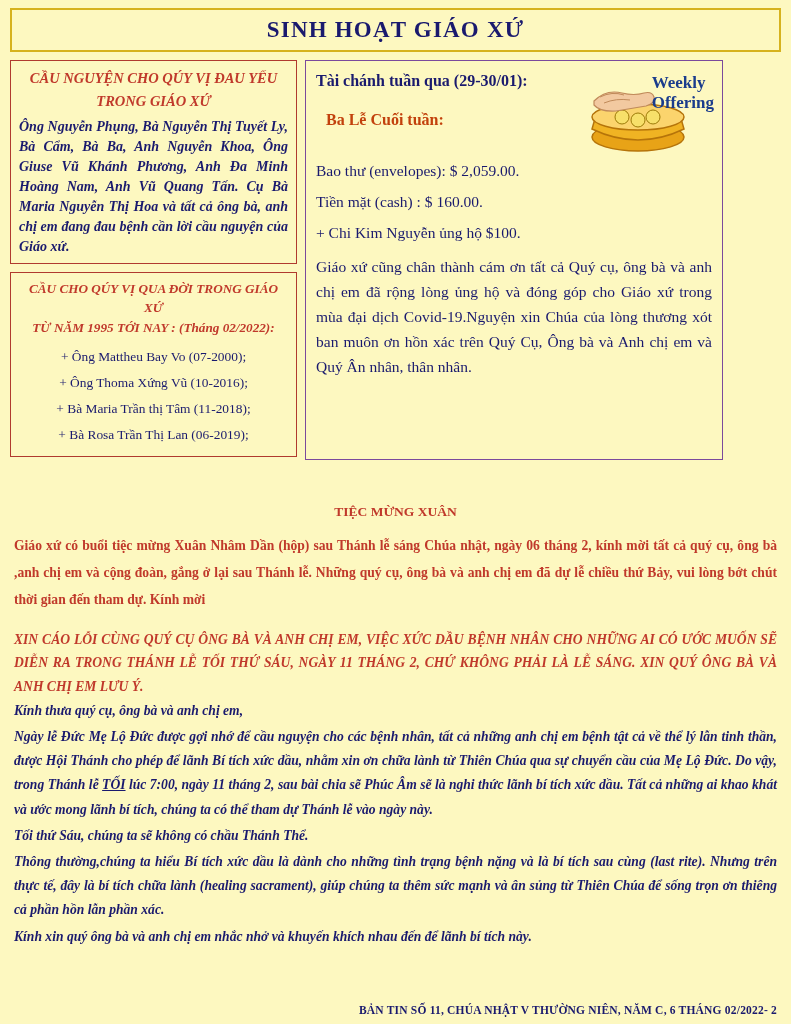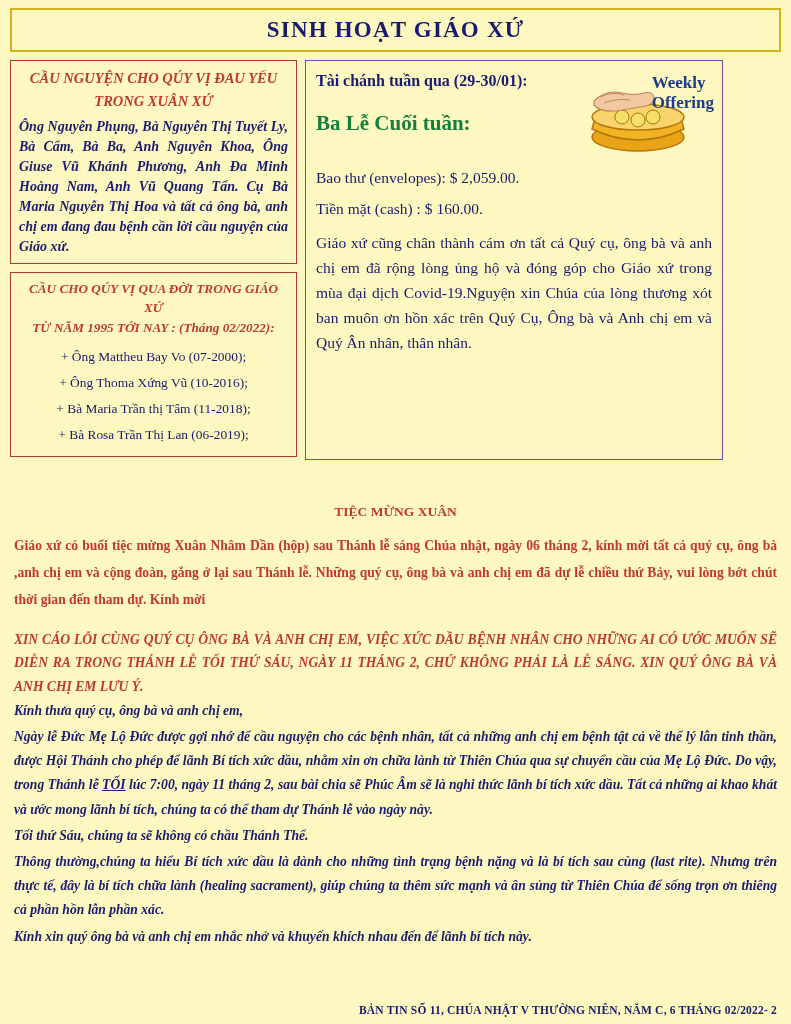--- a/index.html
+++ b/index.html
@@ -112,24 +112,25 @@
     position: relative;
     min-height: 400px;
   }
   .fin-head {
     color: #1a1a6e;
     font-weight: bold;
     font-size: 16px;
     line-height: 1.5;
   }
   .fin-head2 {
-    color: #15803d;
-    font-weight: bold;
-    font-size: 21px;
+    color: #c2410c;
+    font-weight: bold;
+    font-size: 16px;
     margin-top: 18px;
+    margin-left: 10px;
   }
   .fin-lines {
     margin-top: 26px;
   }
   .fin-line {
     color: #1a1a6e;
     font-size: 15.5px;
     line-height: 2.0;
   }
   .fin-para {
@@ -223,21 +224,21 @@
   <div class="header-bar">
     <div class="header-title">SINH HOẠT GIÁO XỨ</div>
   </div>
 
   <div class="top-cols">
 
     <div class="col-left">
 
       <div class="box red-thin">
         <div class="prayer-title">CẦU NGUYỆN CHO QÚY VỊ ĐAU YẾU</div>
-        <div class="prayer-title">TRONG XUÂN XỨ</div>
+        <div class="prayer-title">TRONG GIÁO XỨ</div>
         <div class="prayer-body">Ông Nguyễn Phụng, Bà Nguyễn Thị Tuyết Ly, Bà Cẩm, Bà Ba, Anh Nguyễn Khoa, Ông Giuse Vũ Khánh Phương, Anh Đa Minh Hoàng Nam, Anh Vũ Quang Tấn. Cụ Bà Maria Nguyễn Thị Hoa và tất cả ông bà, anh chị em đang đau bệnh cần lời cầu nguyện của Giáo xứ.</div>
       </div>
 
       <div class="box red-thin" style="margin-top:8px;">
         <div class="dead-title">CẦU CHO QÚY VỊ QUA ĐỜI TRONG GIÁO XỨ</div>
         <div class="dead-sub">TỪ NĂM 1995 TỚI NAY : (Tháng 02/2022):</div>
         <div class="dead-list">
           <div class="dead-item">+ Ông Mattheu Bay Vo (07-2000);</div>
           <div class="dead-item">+ Ông Thoma Xứng Vũ (10-2016);</div>
           <div class="dead-item">+ Bà Maria Trần thị Tâm (11-2018);</div>
@@ -270,20 +271,21 @@
             <div>Offering</div>
           </div>
         </div>
 
         <div class="fin-head">Tài chánh tuần qua (29-30/01):</div>
         <div class="fin-head2">Ba Lễ Cuối tuần:</div>
 
         <div class="fin-lines">
           <div class="fin-line">Bao thư (envelopes):  $ 2,059.00.</div>
           <div class="fin-line">Tiền mặt (cash)    :    $  160.00.</div>
+          <div class="fin-line">+ Chi Kim Nguyễn ủng hộ $100.</div>
         </div>
 
         <div class="fin-para">Giáo xứ cũng chân thành cám ơn tất cả Quý cụ, ông bà và anh chị em đã rộng lòng ủng hộ và đóng góp cho Giáo xứ trong mùa đại dịch Covid-19.Nguyện xin Chúa của lòng thương xót ban muôn ơn hồn xác trên Quý Cụ, Ông bà và Anh chị em và Quý Ân nhân, thân nhân.</div>
       </div>
     </div>
 
   </div>
 
   <div class="section-title">TIỆC MỪNG XUÂN</div>
   <div class="tet-body">Giáo xứ có buổi tiệc mừng Xuân Nhâm Dần (hộp) sau Thánh lễ sáng Chúa nhật, ngày 06 tháng 2, kính mời tất cả quý cụ, ông bà ,anh chị em và cộng đoàn, gắng ở lại sau Thánh lễ. Những quý cụ, ông bà và  anh chị em đã dự lễ chiều thứ Bảy, vui lòng bớt chút thời gian đến tham dự. Kính mời</div>

